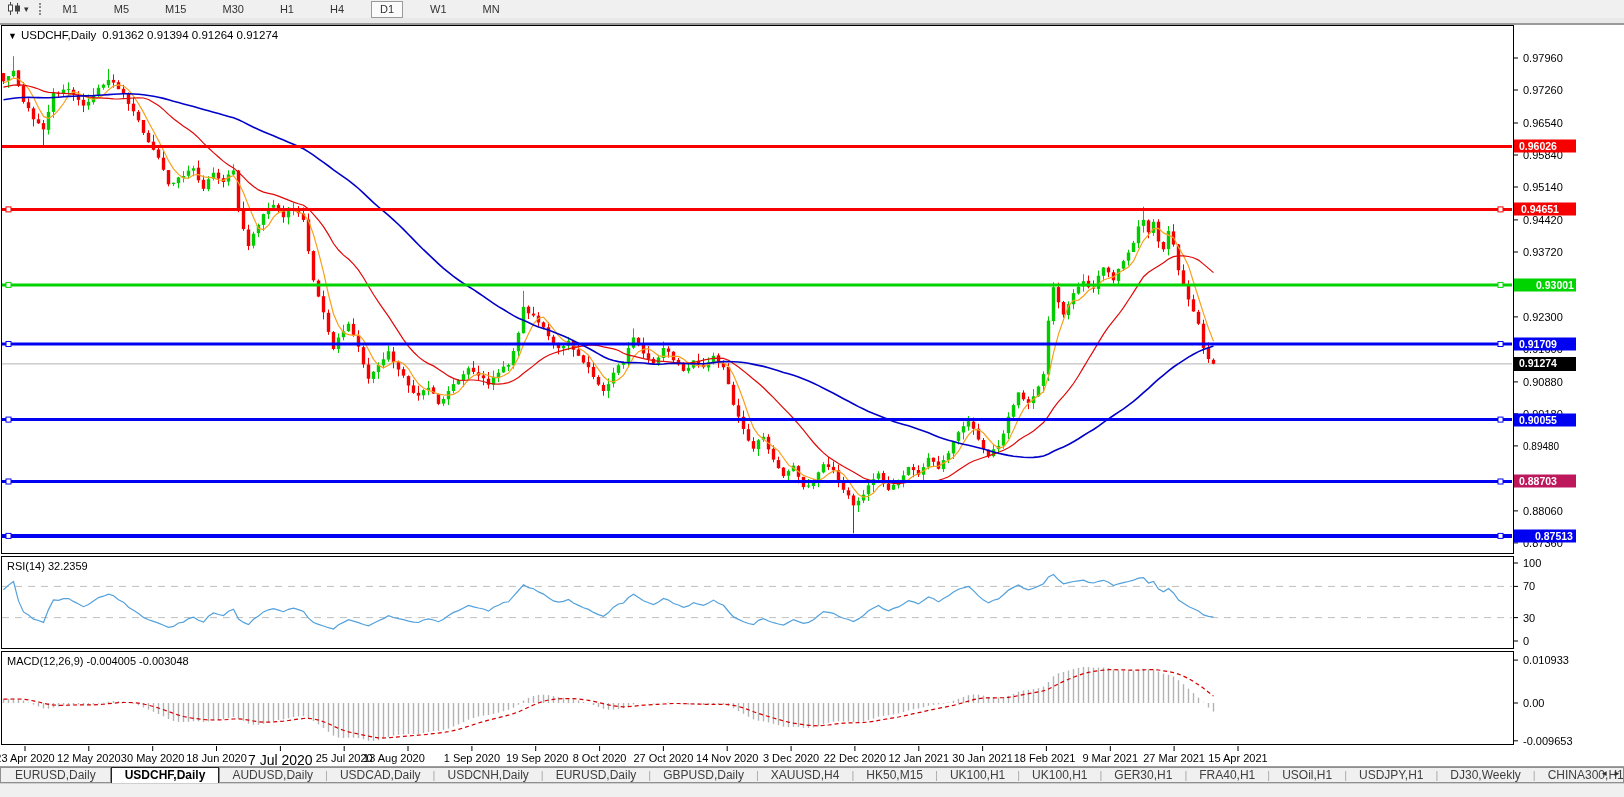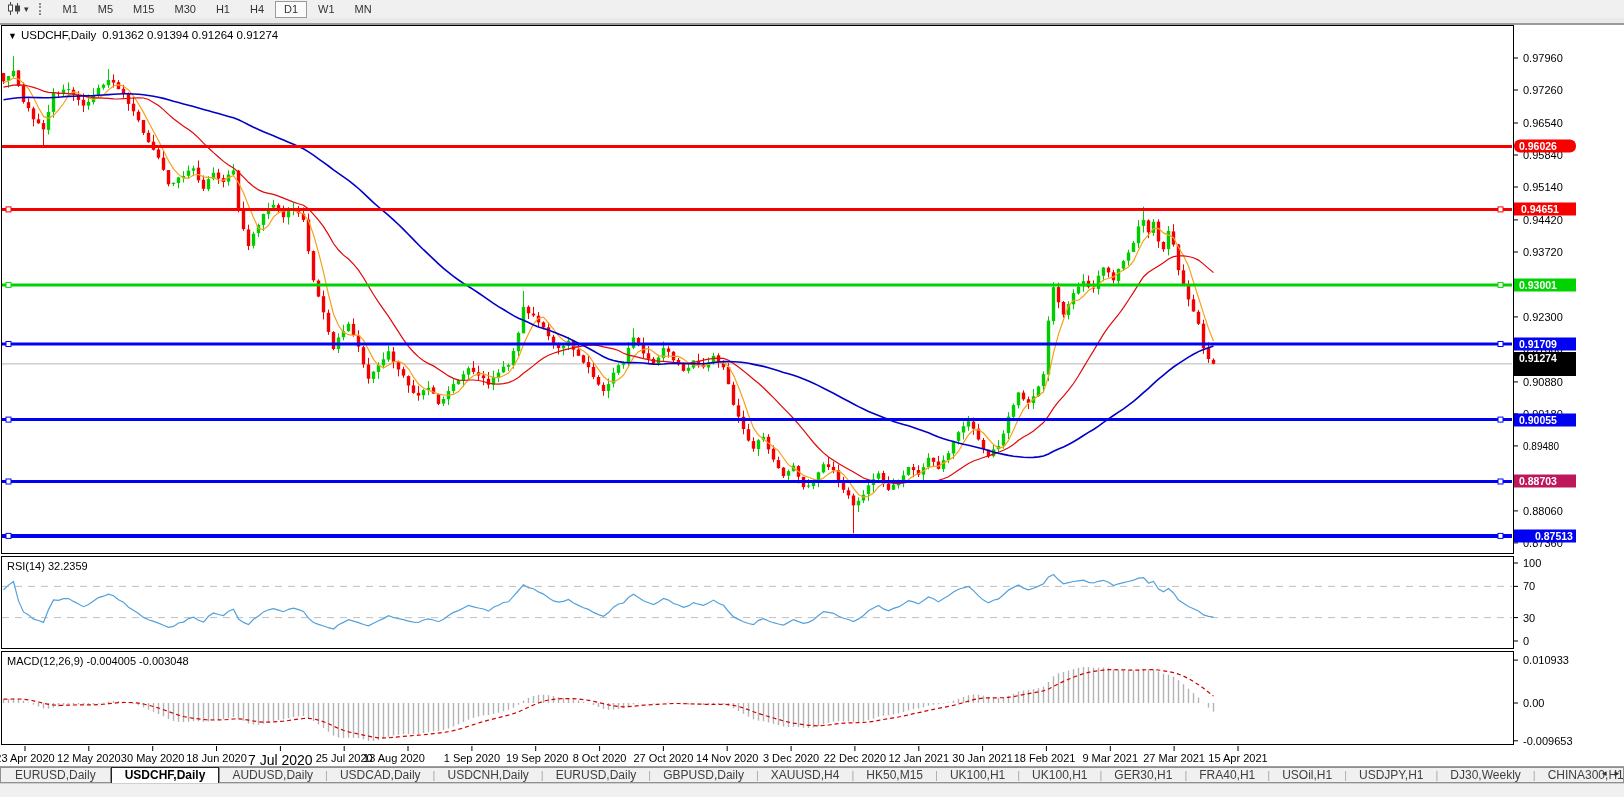--- a/index.html
+++ b/index.html
@@ -51,21 +51,21 @@
         <svg width="15" height="13" viewBox="0 0 15 13">
           <line x1="3.5" y1="0" x2="3.5" y2="13" stroke="#444" stroke-width="1"></line>
           <rect x="1.5" y="3" width="4" height="6" fill="#fff" stroke="#444"></rect>
           <line x1="10.5" y1="1" x2="10.5" y2="12" stroke="#444" stroke-width="1"></line>
           <rect x="8.5" y="4" width="4" height="5" fill="#444" stroke="#444"></rect>
         </svg>
       </span>
       <span class="caret">▾</span>
     </div>
     <div class="grip"></div>
-    <div id="tf-buttons" style="display:flex;align-items:center;gap:2px;">
+    <div id="tf-buttons" style="display:flex;align-items:center;gap:18px;">
         <div class="tfbtn">M1</div>
         <div class="tfbtn">M5</div>
         <div class="tfbtn">M15</div>
         <div class="tfbtn">M30</div>
         <div class="tfbtn">H1</div>
         <div class="tfbtn">H4</div>
         <div class="tfbtn active">D1</div>
         <div class="tfbtn">W1</div>
         <div class="tfbtn">MN</div>
       </div>
@@ -894,28 +894,28 @@
       <div style="left: 1523px; top: 251.97px; transform: translateY(-50%); font-size: 11px; position: absolute;">0.93720</div>
       <div style="left: 1523px; top: 283.991px; transform: translateY(-50%); font-size: 11px; position: absolute;">0.93020</div>
       <div style="left: 1523px; top: 316.927px; transform: translateY(-50%); font-size: 11px; position: absolute;">0.92300</div>
       <div style="left: 1523px; top: 348.948px; transform: translateY(-50%); font-size: 11px; position: absolute;">0.91600</div>
       <div style="left: 1523px; top: 381.884px; transform: translateY(-50%); font-size: 11px; position: absolute;">0.90880</div>
       <div style="left: 1523px; top: 413.905px; transform: translateY(-50%); font-size: 11px; position: absolute;">0.90180</div>
       <div style="left: 1523px; top: 445.926px; transform: translateY(-50%); font-size: 10px; position: absolute;">0.89480</div>
       <div style="left: 1523px; top: 478.861px; transform: translateY(-50%); font-size: 11px; position: absolute;">0.88760</div>
       <div style="left: 1523px; top: 510.882px; transform: translateY(-50%); font-size: 11px; position: absolute;">0.88060</div>
       <div style="left: 1523px; top: 542.903px; transform: translateY(-50%); font-size: 11px; position: absolute;">0.87360</div>
-      <div style="left: 1514px; top: 146.484px; transform: translateY(-50%); width: 62px; height: 13px; line-height: 13px; background: rgb(246, 0, 0); color: rgb(255, 255, 255); font-size: 10.5px; font-weight: 700; padding-left: 5px; box-sizing: border-box; position: absolute; border-radius: 6px;">0.96026</div>
+      <div style="left: 1514px; top: 146.484px; transform: translateY(-50%); width: 62px; height: 13px; line-height: 13px; background: rgb(246, 0, 0); color: rgb(255, 255, 255); font-size: 10.5px; font-weight: 700; padding-left: 5px; box-sizing: border-box; position: absolute;">0.96026</div>
       <div style="left: 1514px; top: 209.382px; transform: translateY(-50%); width: 62px; height: 13px; line-height: 13px; background: rgb(246, 0, 0); color: rgb(255, 255, 255); font-size: 10.5px; font-weight: 700; padding-left: 7px; box-sizing: border-box; position: absolute;">0.94651</div>
-      <div style="left: 1514px; top: 284.86px; transform: translateY(-50%); width: 62px; height: 13px; line-height: 13px; background: rgb(0, 212, 0); color: rgb(255, 255, 255); font-size: 10.5px; font-weight: 700; padding-left: 5px; box-sizing: border-box; position: absolute;">0.93001</div>
+      <div style="left: 1514px; top: 284.86px; transform: translateY(-50%); width: 62px; height: 13px; line-height: 13px; background: rgb(0, 212, 0); color: rgb(255, 255, 255); font-size: 10.5px; font-weight: 700; padding-left: 22px; box-sizing: border-box; position: absolute;">0.93001</div>
       <div style="left: 1514px; top: 343.962px; transform: translateY(-50%); width: 62px; height: 13px; line-height: 13px; background: rgb(2, 2, 242); color: rgb(255, 255, 255); font-size: 10.5px; font-weight: 700; padding-left: 5px; box-sizing: border-box; position: absolute;">0.91709</div>
       <div style="left: 1514px; top: 419.623px; transform: translateY(-50%); width: 62px; height: 13px; line-height: 13px; background: rgb(2, 2, 242); color: rgb(255, 255, 255); font-size: 10.5px; font-weight: 700; padding-left: 5px; box-sizing: border-box; position: absolute;">0.90055</div>
       <div style="left: 1514px; top: 481.469px; transform: translateY(-50%); width: 62px; height: 13px; line-height: 13px; background: #be185d; color: rgb(255, 255, 255); font-size: 10.5px; font-weight: 700; padding-left: 5px; box-sizing: border-box; position: absolute;">0.88703</div>
       <div style="left: 1514px; top: 535.904px; transform: translateY(-50%); width: 62px; height: 13px; line-height: 13px; background: rgb(2, 2, 242); color: rgb(255, 255, 255); font-size: 10.5px; font-weight: 700; padding-left: 21px; box-sizing: border-box; position: absolute;">0.87513</div>
-      <div style="left: 1514px; top: 363.86px; transform: translateY(-50%); width: 62px; height: 24px; line-height: 13px; background: rgb(0, 0, 0); color: rgb(255, 255, 255); font-size: 10.5px; font-weight: 700; padding-left: 5px; box-sizing: border-box; position: absolute;">0.91274</div>
+      <div style="left: 1514px; top: 363.86px; transform: translateY(-50%); width: 62px; height: 14px; line-height: 13px; background: rgb(0, 0, 0); color: rgb(255, 255, 255); font-size: 10.5px; font-weight: 700; padding-left: 5px; box-sizing: border-box; position: absolute;">0.91274</div>
       <div style="left: 1523px; top: 563px; transform: translateY(-50%); font-size: 11px; position: absolute;">100</div>
       <div style="left: 1523px; top: 586.4px; transform: translateY(-50%); font-size: 11px; position: absolute;">70</div>
       <div style="left: 1523px; top: 617.6px; transform: translateY(-50%); font-size: 11px; position: absolute;">30</div>
       <div style="left: 1523px; top: 641px; transform: translateY(-50%); font-size: 11px; position: absolute;">0</div>
       <div style="left: 1523px; top: 660.137px; transform: translateY(-50%); font-size: 11px; position: absolute;">0.010933</div>
       <div style="left: 1523px; top: 703px; transform: translateY(-50%); font-size: 11px; position: absolute;">0.00</div>
       <div style="left: 1523px; top: 740.845px; transform: translateY(-50%); font-size: 11px; position: absolute;">-0.009653</div>
       <div style="left: -20px; top: 752px; width: 90px; text-align: center; font-size: 11px; position: absolute;">23 Apr 2020</div>
       <div style="left: 43.84px; top: 752px; width: 90px; text-align: center; font-size: 11px; position: absolute;">12 May 2020</div>
       <div style="left: 107.68px; top: 752px; width: 90px; text-align: center; font-size: 11px; position: absolute;">30 May 2020</div>

